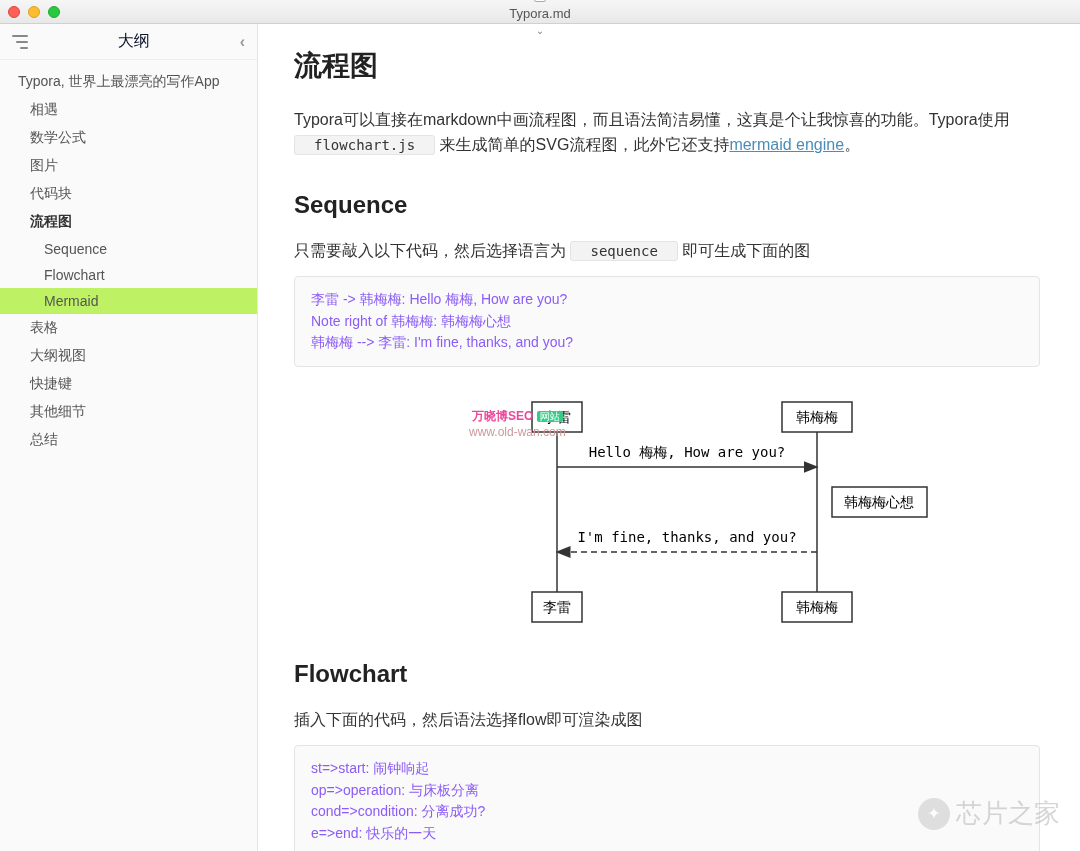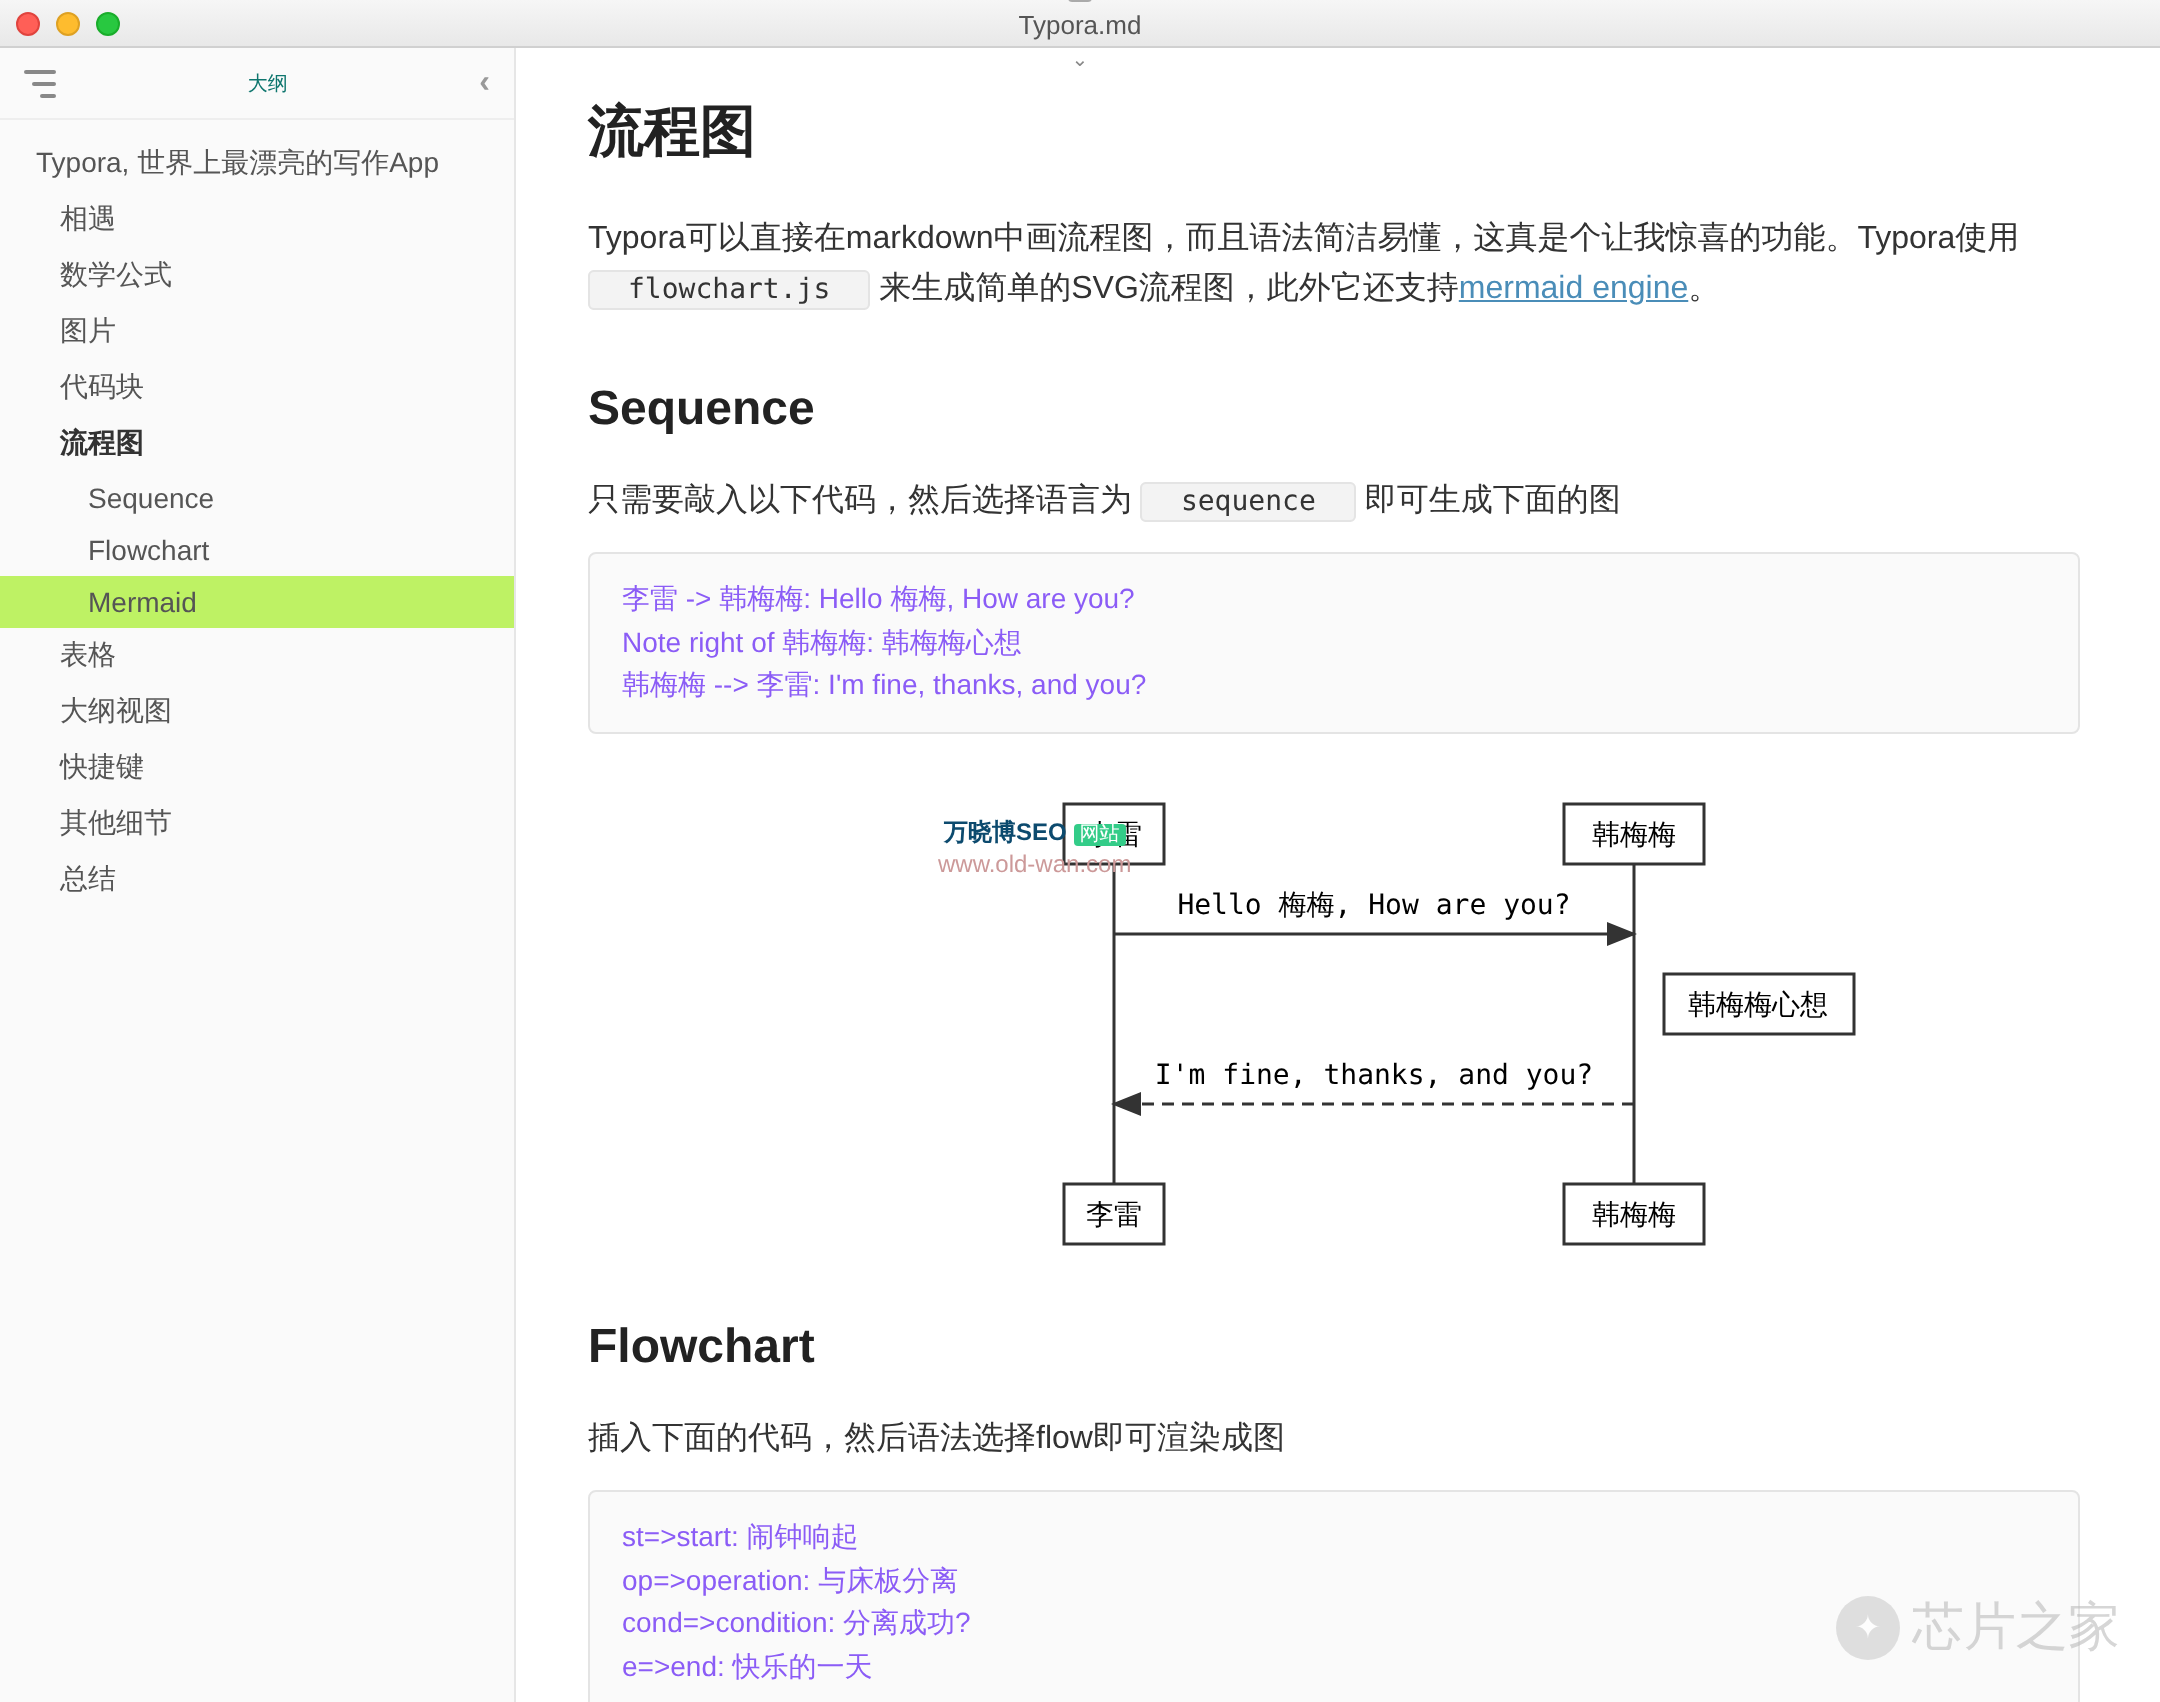--- a/index.html
+++ b/index.html
@@ -13,39 +13,39 @@
 .title-center { position: absolute; left: 0; right: 0; text-align: center; font-size: 13px; color: #555; display: flex; align-items: center; justify-content: center; gap: 4px; flex-direction: column; }
 .file-icon { width: 12px; height: 14px; background: #fff; border: 1px solid #aaa; border-radius: 2px; }
 .chev { font-size: 10px; color: #888; }
 .main { display: flex; height: 827px; }
 .sidebar { width: 258px; border-right: 1px solid #e6e6e6; background: #fafafa; display: flex; flex-direction: column; }
 .side-header { height: 36px; display: flex; align-items: center; justify-content: space-between; padding: 0 12px; border-bottom: 1px solid #eee; }
 .outline-icon { width: 16px; height: 14px; display: flex; flex-direction: column; justify-content: space-between; }
 .outline-icon span { height: 2px; background: #888; border-radius: 1px; }
 .outline-icon span:nth-child(2) { margin-left: 4px; }
 .outline-icon span:nth-child(3) { margin-left: 8px; }
-.side-title { font-size: 10px; color: #0f766e; flex: 1; text-align: center; }
+.side-title { font-size: 16px; color: #0f172a; flex: 1; text-align: center; }
 .collapse-icon { color: #999; font-size: 16px; font-weight: bold; }
 .outline-tree { overflow-y: auto; padding: 8px 0; font-size: 14px; color: #555; }
 .tree-item { padding: 5px 10px 5px 18px; cursor: pointer; white-space: nowrap; overflow: hidden; text-overflow: ellipsis; }
 .tree-item.l2 { padding-left: 30px; }
 .tree-item.l3 { padding-left: 44px; }
 .tree-item.bold { font-weight: 600; color: #333; }
 .tree-item.selected { background: #bef264; }
 .content { flex: 1; padding: 20px 40px 20px 36px; overflow-y: auto; font-size: 16px; line-height: 1.6; color: #333; }
 .content h1 { font-size: 28px; font-weight: 700; margin-bottom: 18px; color: #222; }
 .content h2 { font-size: 24px; font-weight: 700; margin: 28px 0 14px 0; color: #222; }
 .content p { margin-bottom: 12px; }
 code.inline { background: #f3f3f3; border: 1px solid #e4e4e4; border-radius: 3px; padding: 1px 19px; font-family: Menlo, Consolas, monospace; font-size: 14px; }
 a.link { color: #4a8db8; text-decoration: underline; }
 pre.code-block { background: #fafafa; border: 1px solid #e4e4e4; border-radius: 4px; padding: 12px 16px; font-family: Liberation Sans, sans-serif; font-size: 14px; line-height: 1.55; color: #8b5cf6; white-space: pre; overflow-x: auto; margin-bottom: 20px; }
 .diagram { margin: 30px 0 20px 0; display: flex; justify-content: center; position: relative; }
 .diagram svg { font-family: Menlo, Consolas, monospace; font-size: 14px; }
 .watermark { position: absolute; top: 12px; left: 175px; font-size: 12px; color: #bbb; text-align: center; line-height: 1.3; }
-.watermark .brand { color: #0c4a6e; font-weight: 600; }
+.watermark .brand { color: #ec4899; font-weight: 600; }
 .watermark .badge { background: #3c8; color:#fff; font-size:10px; padding:0 3px; border-radius:2px; }
 .bottom-wm { position: fixed; right: 20px; bottom: 20px; font-size: 26px; color: #bbb; opacity: 0.6; display:flex; align-items:center; gap:6px; }
 .wechat-icon { width:32px; height:32px; border-radius:50%; background:#ccc; display:flex; align-items:center; justify-content:center; font-size:16px; color:#fff; }
 </style>
 </head>
 <body>
 
 <div class="titlebar">
   <div class="traffic">
     <div class="dot red"></div>

